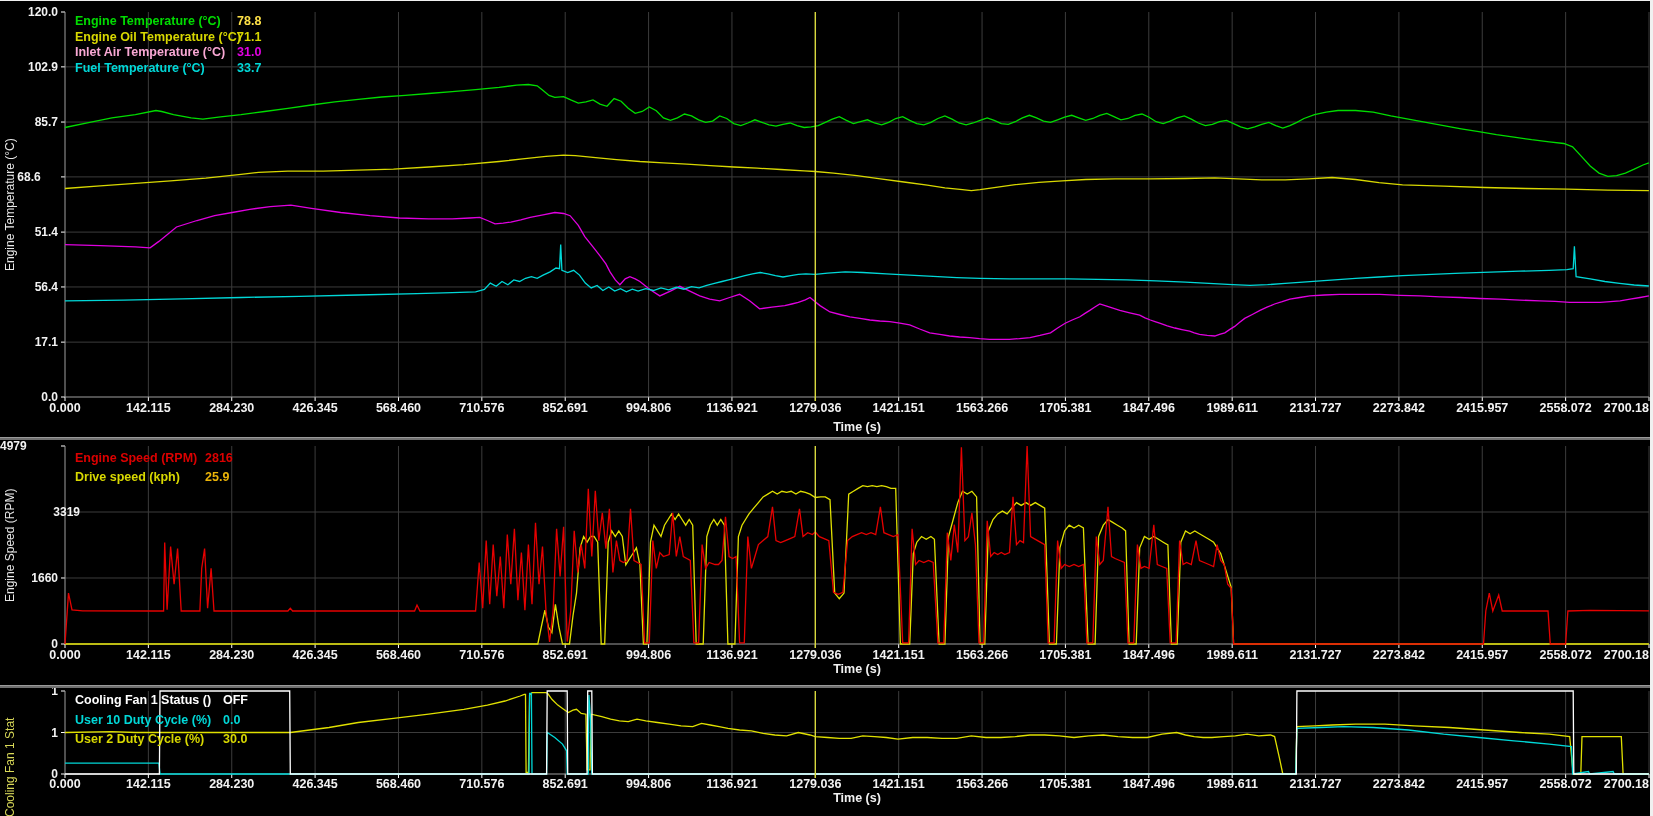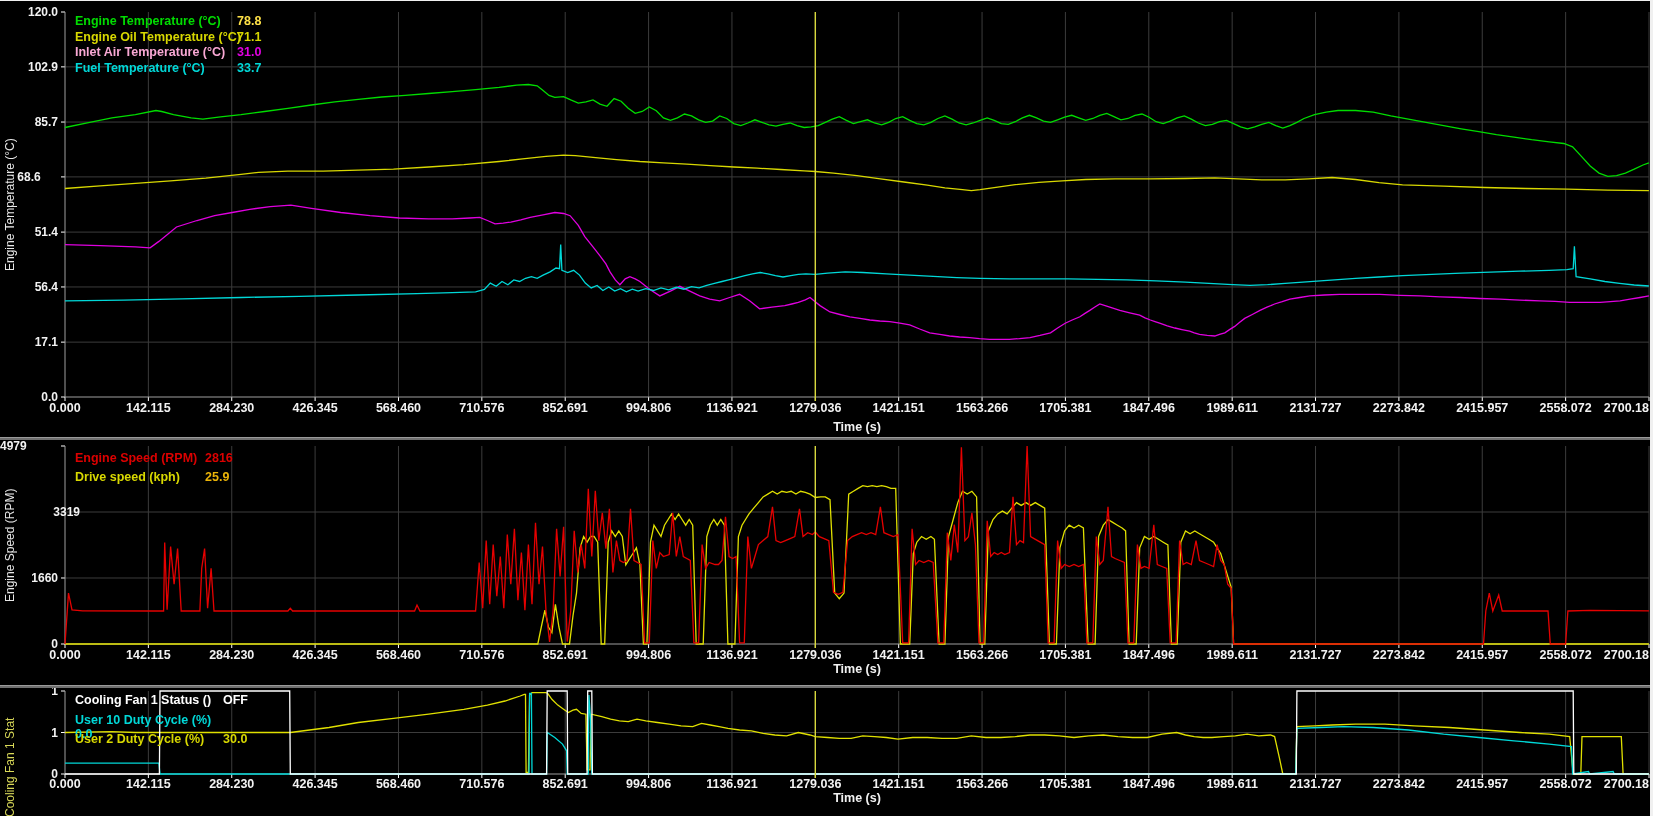--- a/index.html
+++ b/index.html
@@ -231,21 +231,21 @@
       <div class="legend-row" style="height: 19px;">
         <span class="legend-label" style="width: 130px; color: rgb(216, 216, 0);">Drive speed (kph)</span>
         <span style="color: #eab308;">25.9</span>
       </div>
     </div>
   <div class="legend" id="legend2" style="top: 692px;">
       <div class="legend-row" style="height: 19.5px;">
         <span class="legend-label" style="width: 148px; color: #ffffff;">Cooling Fan  1 Status ()</span>
         <span style="color: rgb(255, 255, 255);">OFF</span>
       </div>
-      <div class="legend-row" style="height: 19.5px; flex-direction: column;">
+      <div class="legend-row" style="height: 19.5px;">
         <span class="legend-label" style="width: 148px; color: rgb(0, 216, 216);">User 10 Duty Cycle (%)</span>
         <span style="color: rgb(0, 216, 216);">0.0</span>
       </div>
       <div class="legend-row" style="height: 19.5px;">
         <span class="legend-label" style="width: 148px; color: rgb(216, 216, 0);">User 2 Duty Cycle (%)</span>
         <span style="color: rgb(216, 216, 0);">30.0</span>
       </div>
     </div>
 
   <div id="xticks0">

